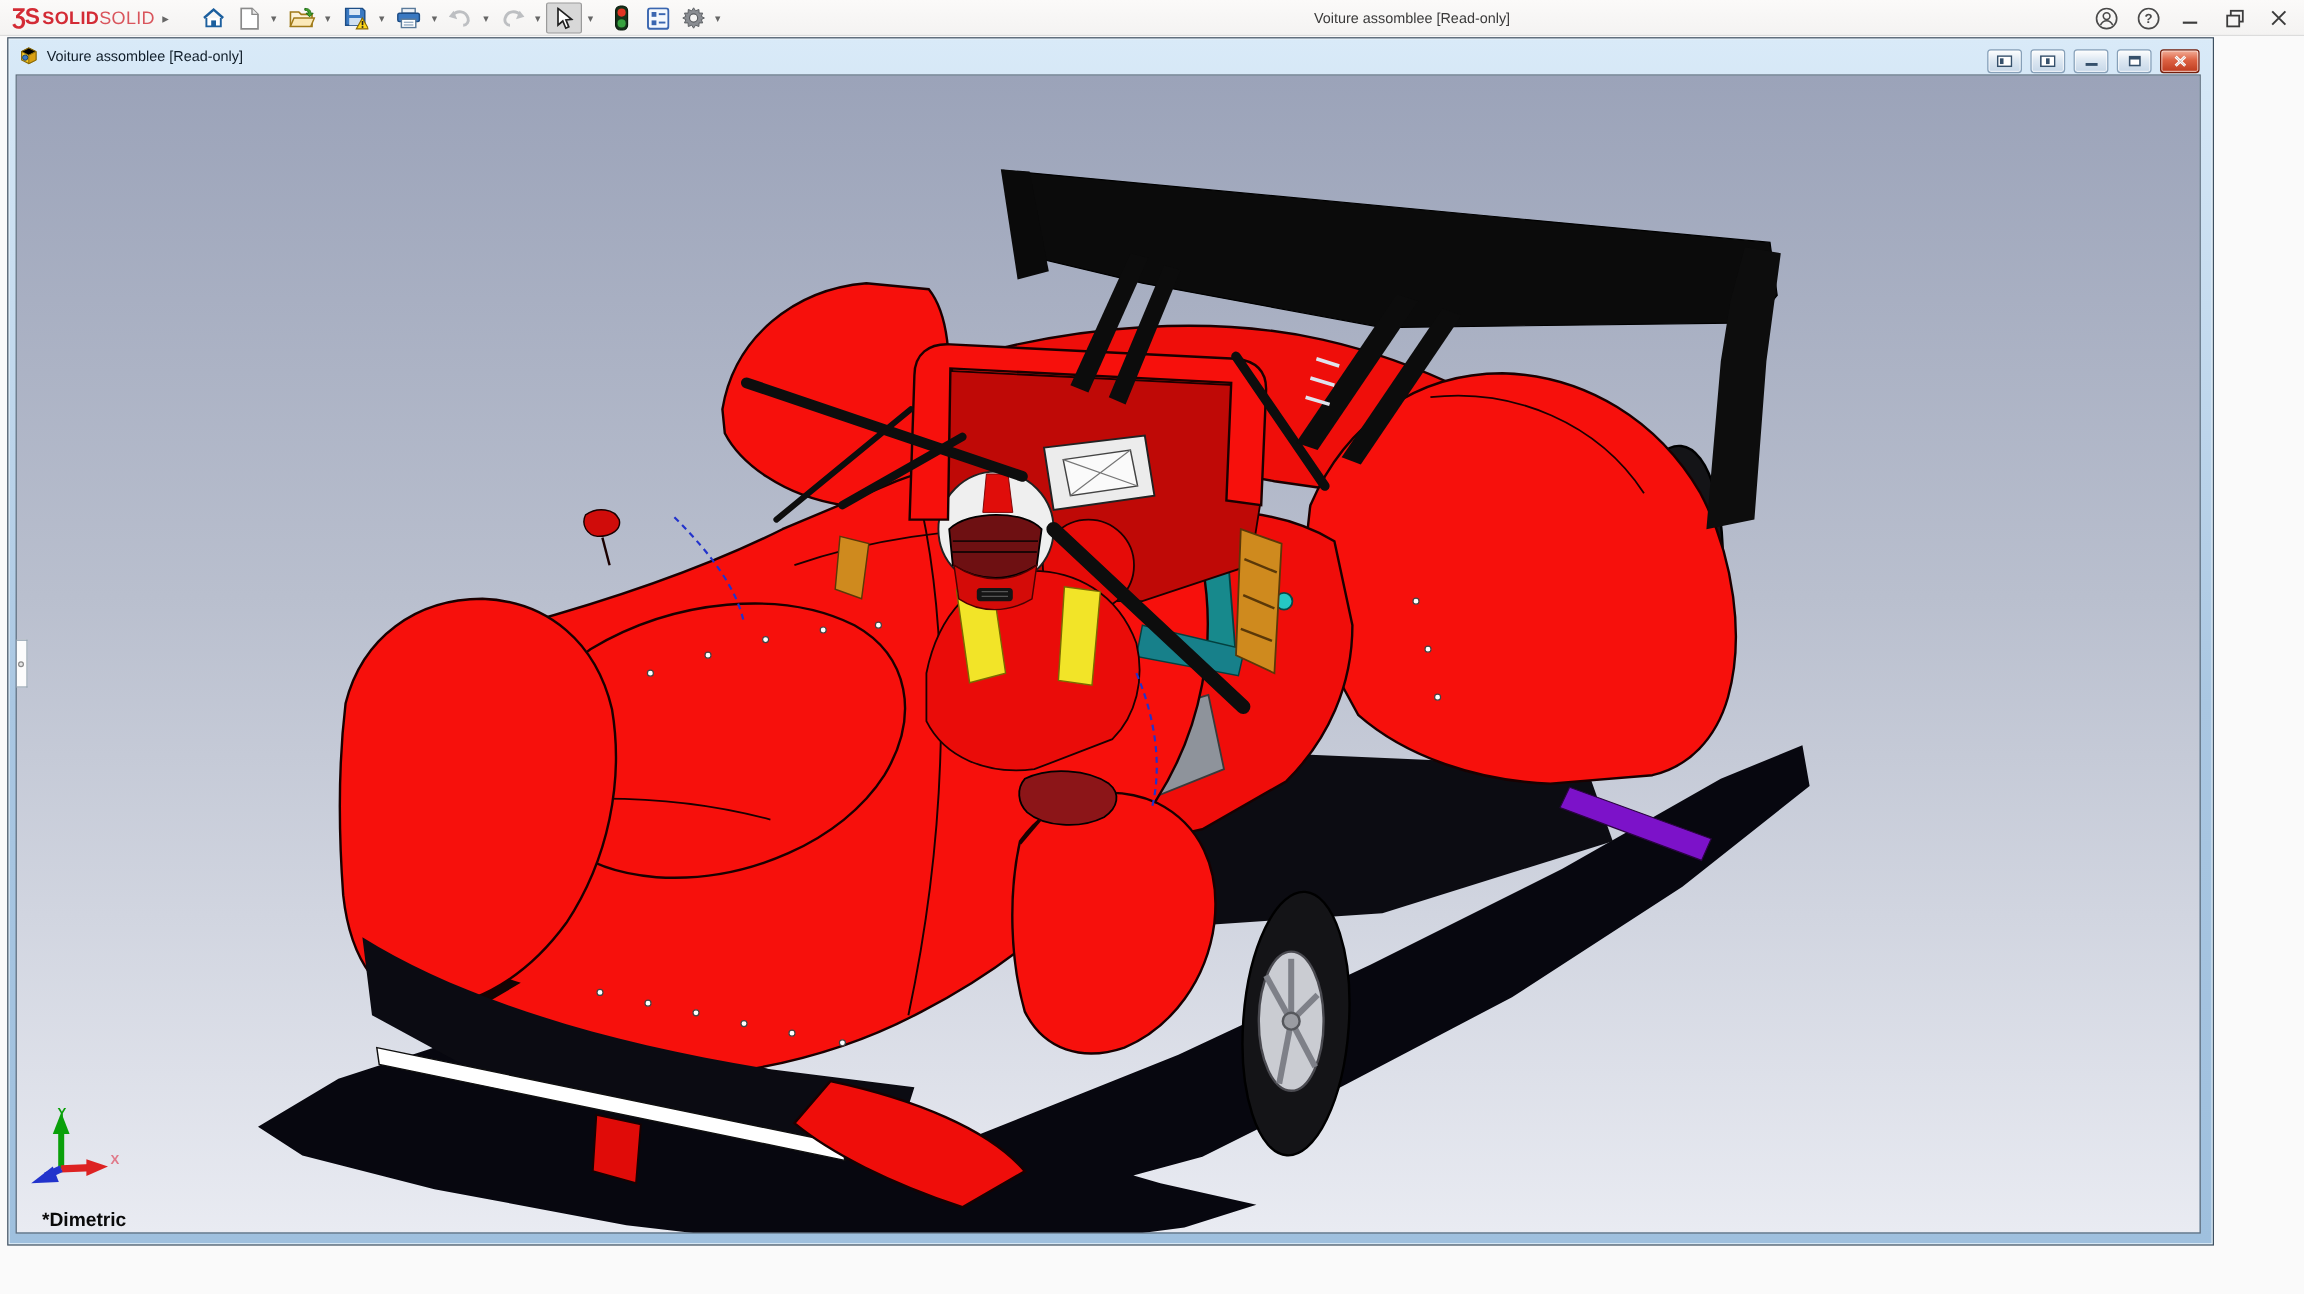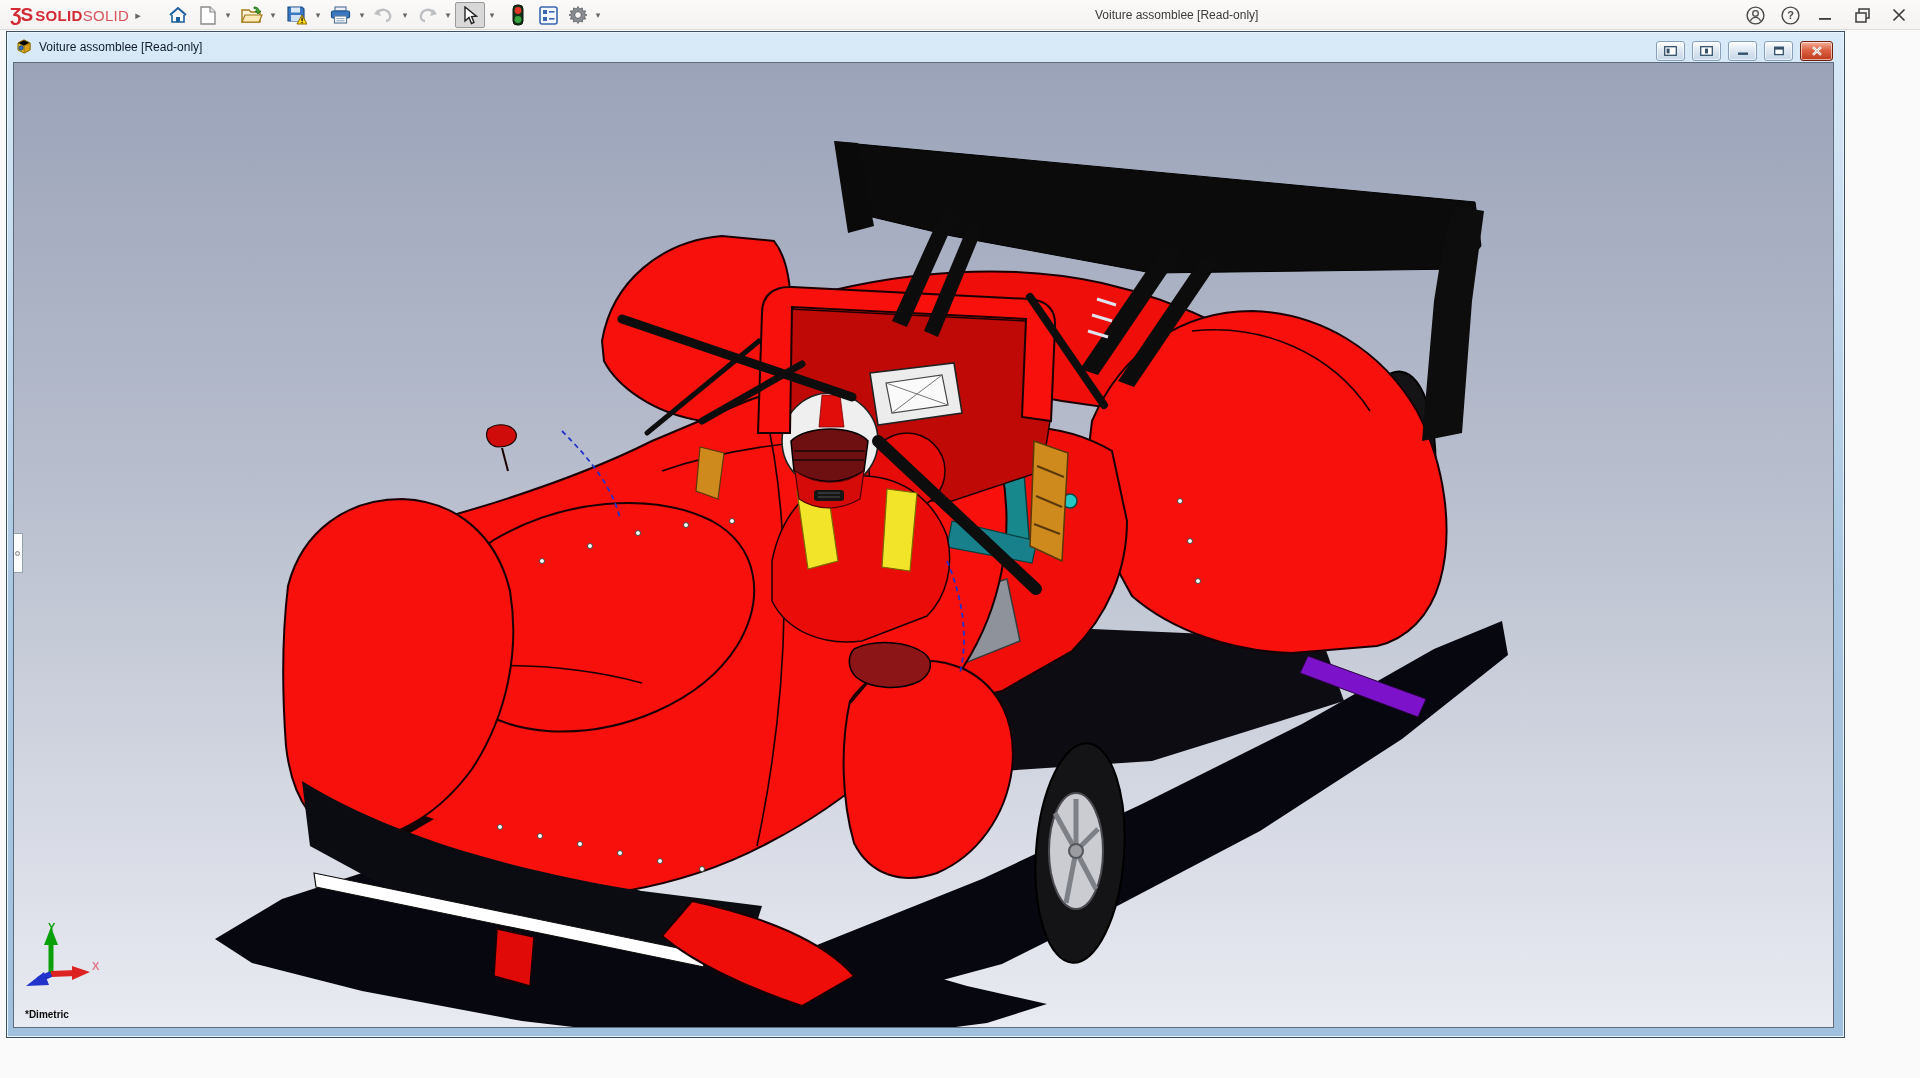--- a/index.html
+++ b/index.html
@@ -38,21 +38,21 @@
     justify-content:center; box-shadow:inset 0 0 0 1px rgba(255,255,255,.6); cursor:pointer;}
   .wbtn.close { width:33px; background:linear-gradient(#f3b09a,#dd6243 45%,#bd3a1d);
     border-color:#731f0c; }
   
   .viewport { position:absolute; left:6px; top:30px; width:1821px; height:966px;
     background:linear-gradient(#9ba3b9,#b9bfce 45%, #e9ebf2); border:1px solid #5d6b7a; overflow:hidden; }
   .scene { position:absolute; left:0; top:0; }
   .fmtab { position:absolute; left:-1px; top:470px; width:10px; height:40px; background:#fcfcfc;
     border:1px solid #93a2b0; border-left:none; display:flex; align-items:center; justify-content:center; cursor:pointer;}
   .fmtab .dot { width:5px; height:5px; border-radius:50%; border:1px solid #8a8a8a; background:#e8e8e8;}
-  .viewlabel { position:absolute; left:11px; top:946px; font-size:10px; font-weight:bold; color:#0a0a0a; }
+  .viewlabel { position:absolute; left:21px; top:946px; font-size:16px; font-weight:bold; color:#0a0a0a; }
   .triad { position:absolute; left:6px; top:856px; }
   .tlabel { font-size:11px; font-weight:bold; }
 </style>
 </head>
 <body>
 
 <div class="appbar">
   <div class="brand">
     <span class="glyph">ƷS</span>
     <span class="bold">SOLID</span>

